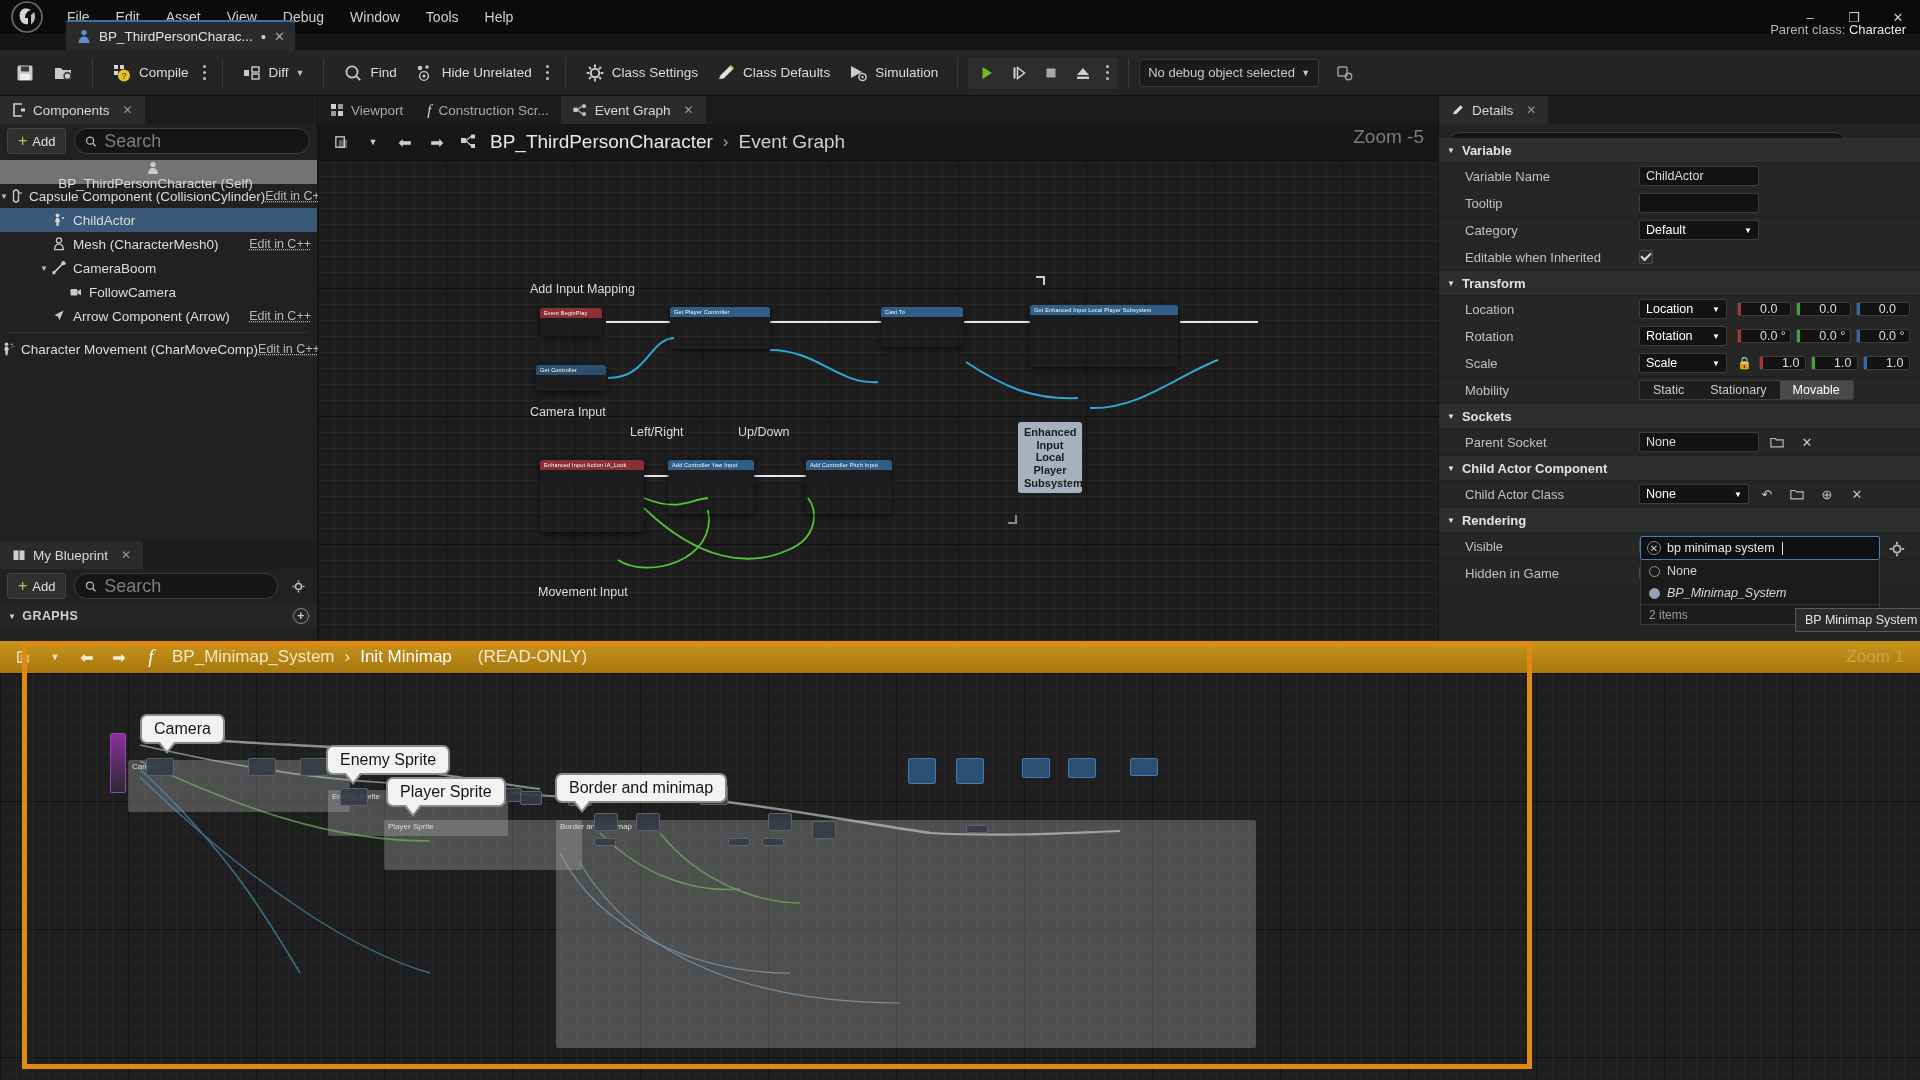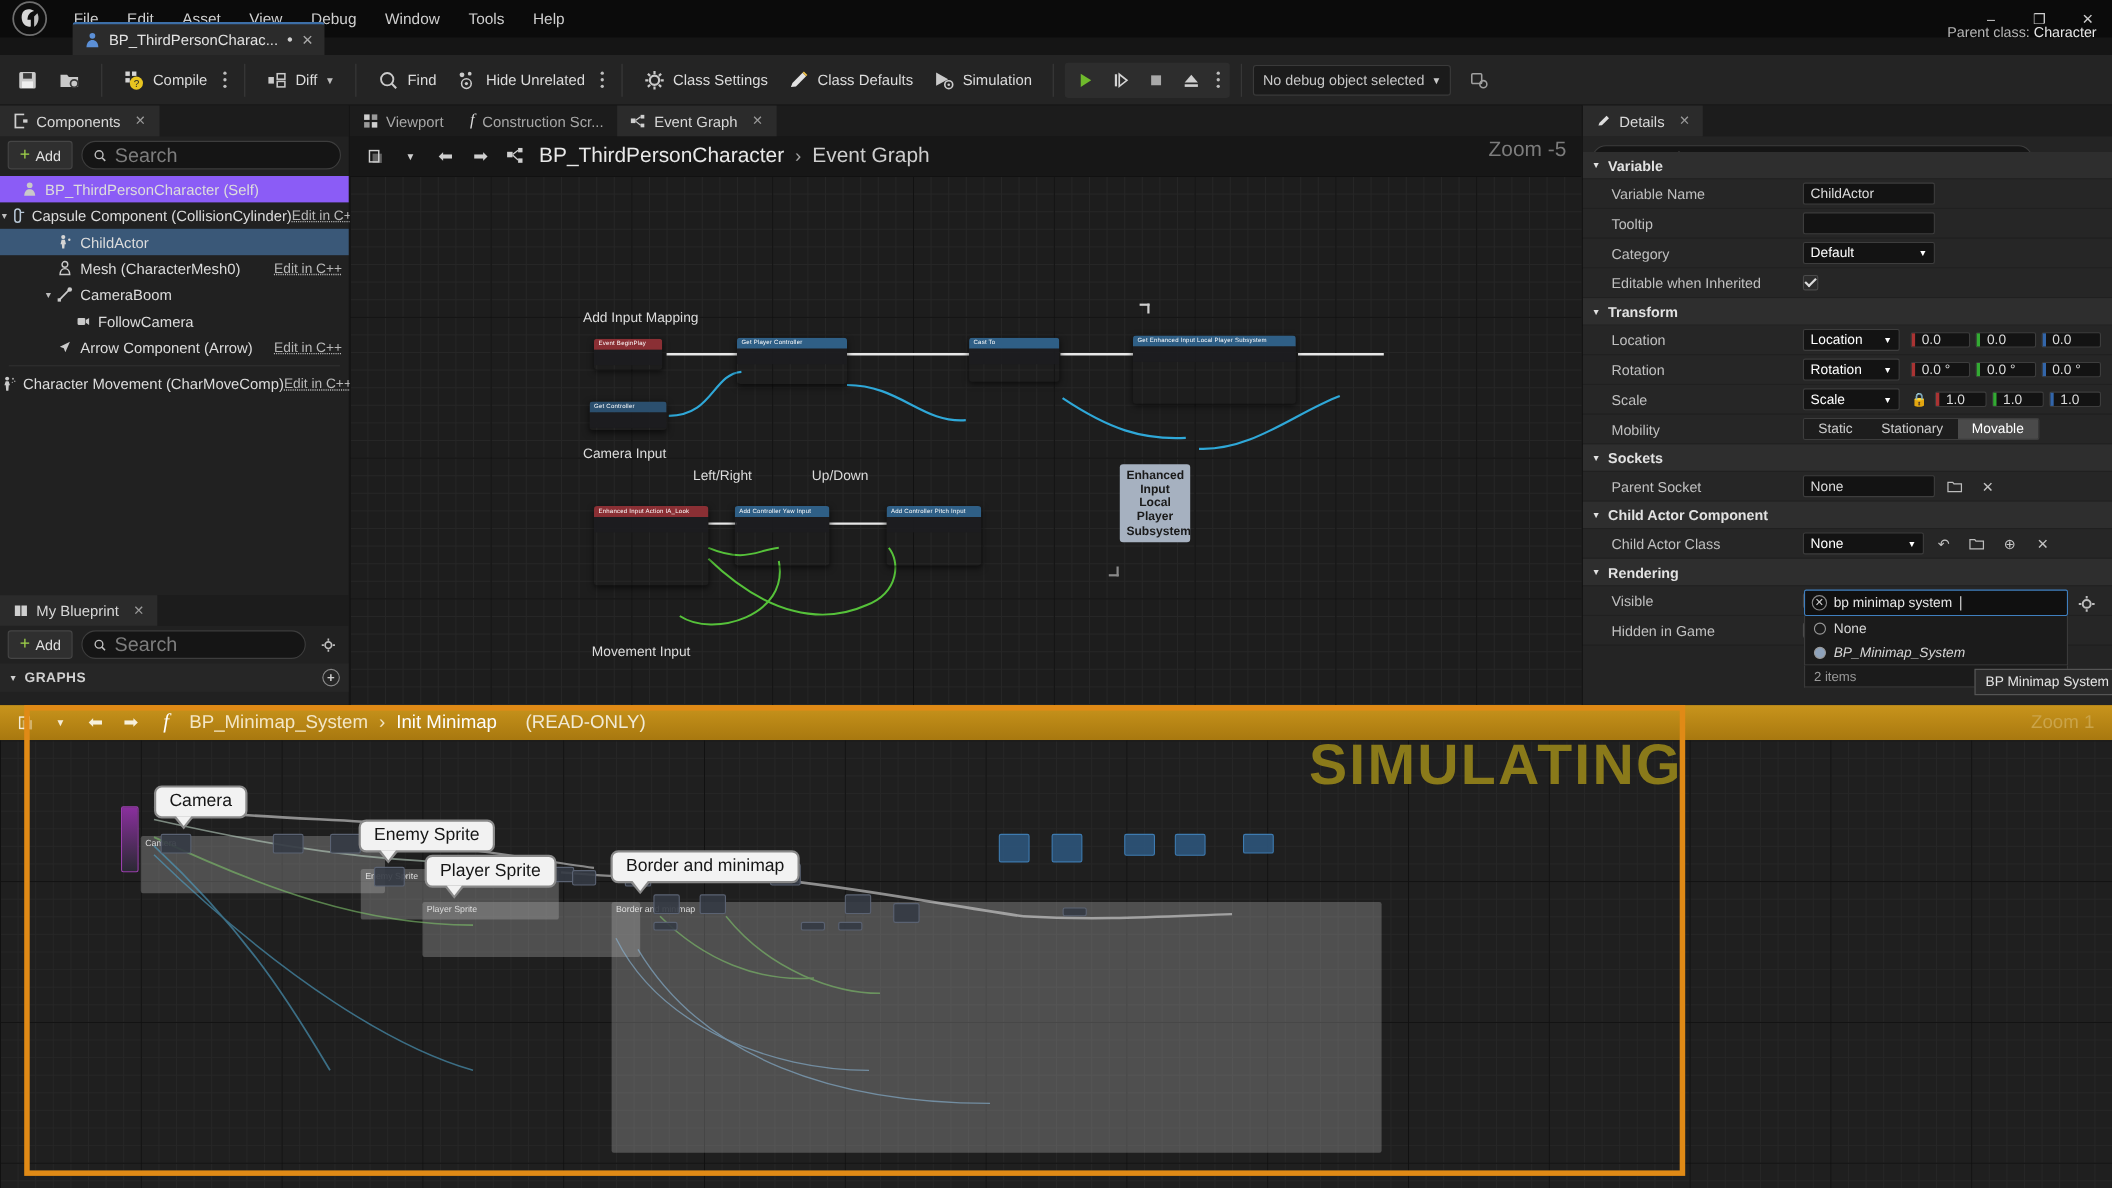--- a/index.html
+++ b/index.html
@@ -59,21 +59,21 @@
              border:1px solid #454545; border-radius:3px; font-size:13px; color:#e0e0e0; cursor:pointer; }
   .add-btn .plus { color:#9fd24a; font-size:16px; line-height:1; }
   .search-box { flex:1; display:flex; align-items:center; gap:7px; height:26px; background:#151515;
                 border:1px solid #3d3d3d; border-radius:13px; padding:0 10px; }
   .search-box input { background:transparent; border:0; outline:0; color:#d9d9d9; font-size:18px; width:100%;
                       font-family:"Liberation Sans", sans-serif; }
   .search-box input::placeholder { color:#7d7d7d; }
   .tree { padding-top:2px; font-size:13.5px; }
   .trow { display:flex; align-items:center; height:24px; padding-right:6px; white-space:nowrap; cursor:default; }
   .trow.sel { background:#3a5878; }
-  .trow.root { background:#8b5cf6; }
+  .trow.root { background:#737373;flex-direction:column; }
   .caret { width:12px; height:24px; display:flex; align-items:center; justify-content:center; color:#bdbdbd; font-size:8px; }
   .ticon { width:18px; height:18px; margin-right:5px; display:flex; align-items:center; justify-content:center; }
   .tlabel { color:#dcdcdc; }
   .tedit { margin-left:auto; color:#b8b8b8; font-size:12.5px; text-decoration:underline; text-decoration-style:dotted; }
   .tree-sep { height:1px; background:#303030; margin:4px 8px; }
 
   
   .myblueprint { position:absolute; left:0; top:541px; width:318px; height:100px; background:#212121; border-right:1px solid #141414; }
   .mb-graphs { display:flex; align-items:center; height:26px; padding:0 8px; background:#262626; font-size:12.5px;
                letter-spacing:.4px; color:#d0d0d0; font-weight:bold; }
@@ -121,21 +121,21 @@
   .tin.w120 { width:120px; }
   .sel-box { display:flex; align-items:center; justify-content:space-between; height:20px; background:#131313;
              border:1px solid #3d3d3d; border-radius:2px; font-size:12.5px; color:#ffffff; padding:0 6px; }
   .chk { width:14px; height:14px; background:#1a1a1a; border:1px solid #4a4a4a; border-radius:2px;
          display:flex; align-items:center; justify-content:center; }
   .chk.on { background:#2c2c2c; }
   .chk.on:after { content:""; width:8px; height:4px; border-left:2px solid #dcdcdc; border-bottom:2px solid #dcdcdc;
                   transform:rotate(-45deg) translate(1px,-1px); }
   .vec3 { display:flex; gap:5px; flex:1; }
   .vfield { flex:1; position:relative; height:14px; background:#131313; border:1px solid #3d3d3d; border-radius:2px;
-            display:flex; align-items:center; padding-left:9px; font-size:12.5px; color:#dcdcdc; }
+            display:flex; align-items:center; padding-left:22px; font-size:12.5px; color:#dcdcdc; }
   .vfield:before { content:""; position:absolute; left:0; top:0; bottom:0; width:3px; }
   .vfield.x:before { background:#a33; } .vfield.y:before { background:#3a3; } .vfield.z:before { background:#36a; }
   .seg { display:flex; border:1px solid #3d3d3d; border-radius:2px; overflow:hidden; }
   .seg div { padding:2px 13px; font-size:12.5px; color:#cdcdcd; background:#1d1d1d; }
   .seg div.on { background:#4a4a4a; color:#fff; }
   .lockico { width:16px; height:16px; display:flex; align-items:center; justify-content:center; color:#a8a8a8; font-size:12px; }
 
   
   .dd-wrap { position:absolute; left:1640px; top:536px; width:240px; z-index:60; }
   .dd-search { display:flex; align-items:center; gap:6px; height:24px; background:#101010; border:1px solid #3f7fbf;
@@ -965,21 +965,20 @@
           <div class="snode" style="left: 594px; top: 165px; width: 22px; height: 8px;"></div>
           <div class="snode" style="left: 762px; top: 165px; width: 22px; height: 8px;"></div>
           <div class="snode" style="left: 728px; top: 165px; width: 22px; height: 8px;"></div>
           <div class="snode" style="left: 966px; top: 152px; width: 22px; height: 8px;"></div>
           <div class="snode" style="background: linear-gradient(rgb(138, 47, 158), rgb(42, 42, 51)); border-color: rgb(154, 63, 174); left: 110px; top: 60px; width: 16px; height: 60px;"></div>
         </div>
     </div>
   </div>
 
   <div class="sim-border"></div>
-  <div class="simulating">SIMULATING</div>
 
   <div id="callouts">
       <div class="callout" style="left: 140px; top: 714px;">Camera</div>
       <div class="callout" style="left: 326px; top: 745px;">Enemy Sprite</div>
       <div class="callout" style="left: 386px; top: 777px;">Player Sprite</div>
       <div class="callout" style="left: 555px; top: 773px;">Border and minimap</div>
     </div>
 
 </div>
 

